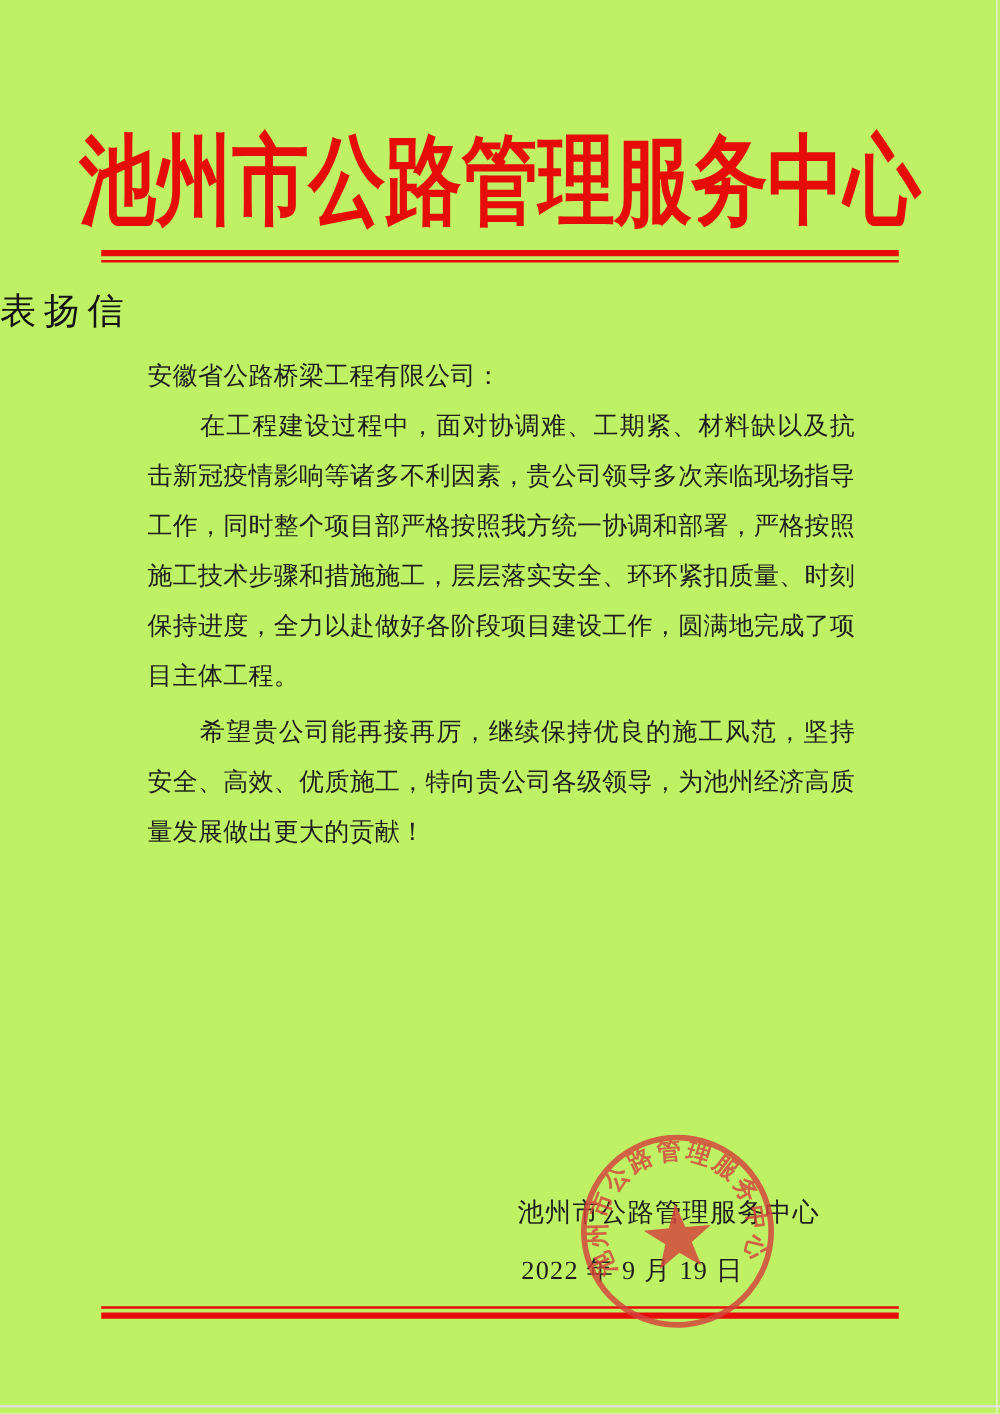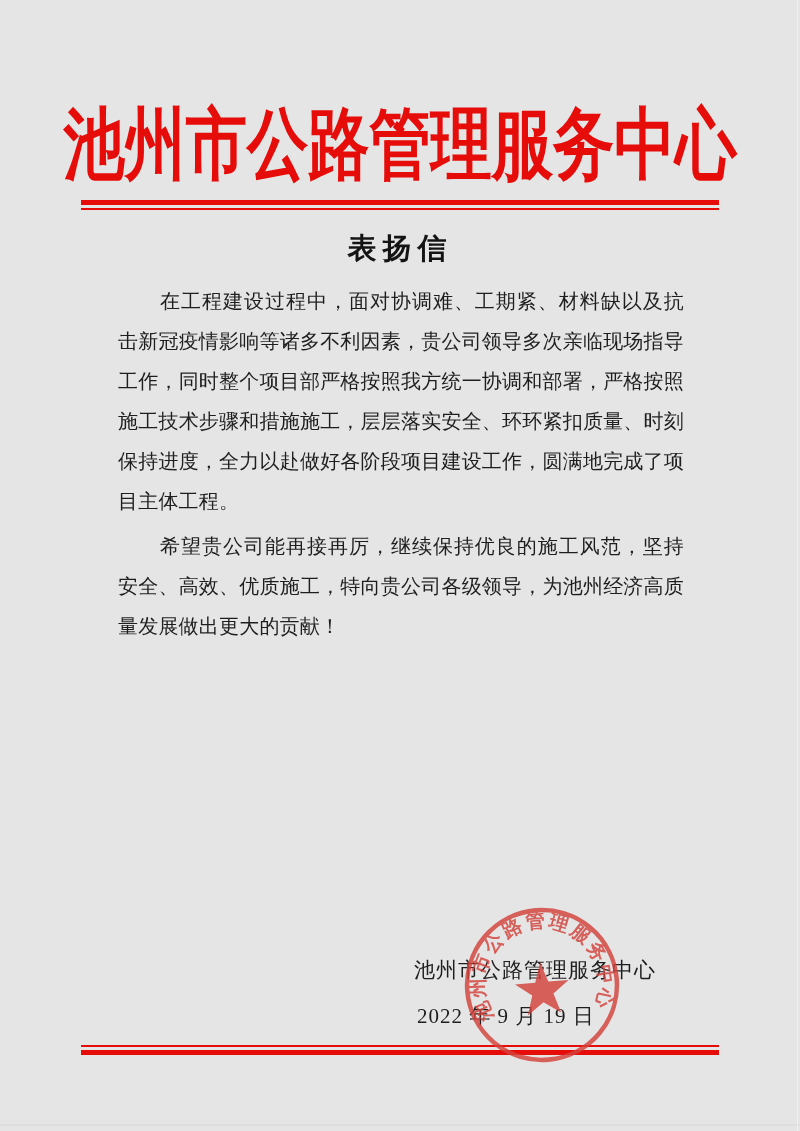--- a/index.html
+++ b/index.html
@@ -4,21 +4,21 @@
 <style>
   html, body {
     margin: 0;
     padding: 0;
     background: #ffffff;
   }
   .page {
     position: relative;
     width: 800px;
     height: 1131px;
-    background: #e5e5e5;
+    background: #bef264;
     overflow: hidden;
     font-family: "Liberation Serif", "DejaVu Serif", serif;
     color: #1e1e1e;
   }
   
   .scan-line-bottom {
     position: absolute;
     left: 0; right: 0; bottom: 5px;
     height: 2px;
     background: #dedede;
@@ -55,23 +55,22 @@
   .rule .bar-thick { height: 5px; background: #e60c0a; }
   .rule .bar-thin  { height: 2px; background: #e60c0a; }
   .header-rule .bar-thin  { margin-top: 3px; }
   .footer-rule .bar-thick { margin-top: 3px; }
 
   .doc-title {
     position: absolute;
     top: 229px;
     left: 0;
     width: 100%;
-    text-align: center;
     font-size: 29px;
-    font-weight: bold;
+    font-weight: normal;
     letter-spacing: 6px;
     color: #141414;
   }
 
   .letter-body {
     position: absolute;
     top: 281px;
     left: 118px;
     width: 566px;
     font-size: 20px;
@@ -129,20 +128,21 @@
   <div class="letterhead">池州市公路管理服务中心</div>
 
   <div class="rule header-rule">
     <div class="bar-thick"></div>
     <div class="bar-thin"></div>
   </div>
 
   <div class="doc-title">表扬信</div>
 
   <div class="letter-body">
+    <p class="salutation">安徽省公路桥梁工程有限公司：</p>
     <p class="para">在工程建设过程中，面对协调难、工期紧、材料缺以及抗击新冠疫情影响等诸多不利因素，贵公司领导多次亲临现场指导工作，同时整个项目部严格按照我方统一协调和部署，严格按照施工技术步骤和措施施工，层层落实安全、环环紧扣质量、时刻保持进度，全力以赴做好各阶段项目建设工作，圆满地完成了项目主体工程。</p>
     <p class="para">希望贵公司能再接再厉，继续保持优良的施工风范，坚持安全、高效、优质施工，特向贵公司各级领导，为池州经济高质量发展做出更大的贡献！</p>
   </div>
 
   <div class="signature">池州市公路管理服务中心</div>
 
   <div class="letter-date">2022 年 9 月 19 日</div>
 
   <svg class="seal" viewBox="0 0 160 160">
     <circle cx="80" cy="80" r="74" fill="none" stroke="#d5423c" stroke-width="4.5"></circle>

